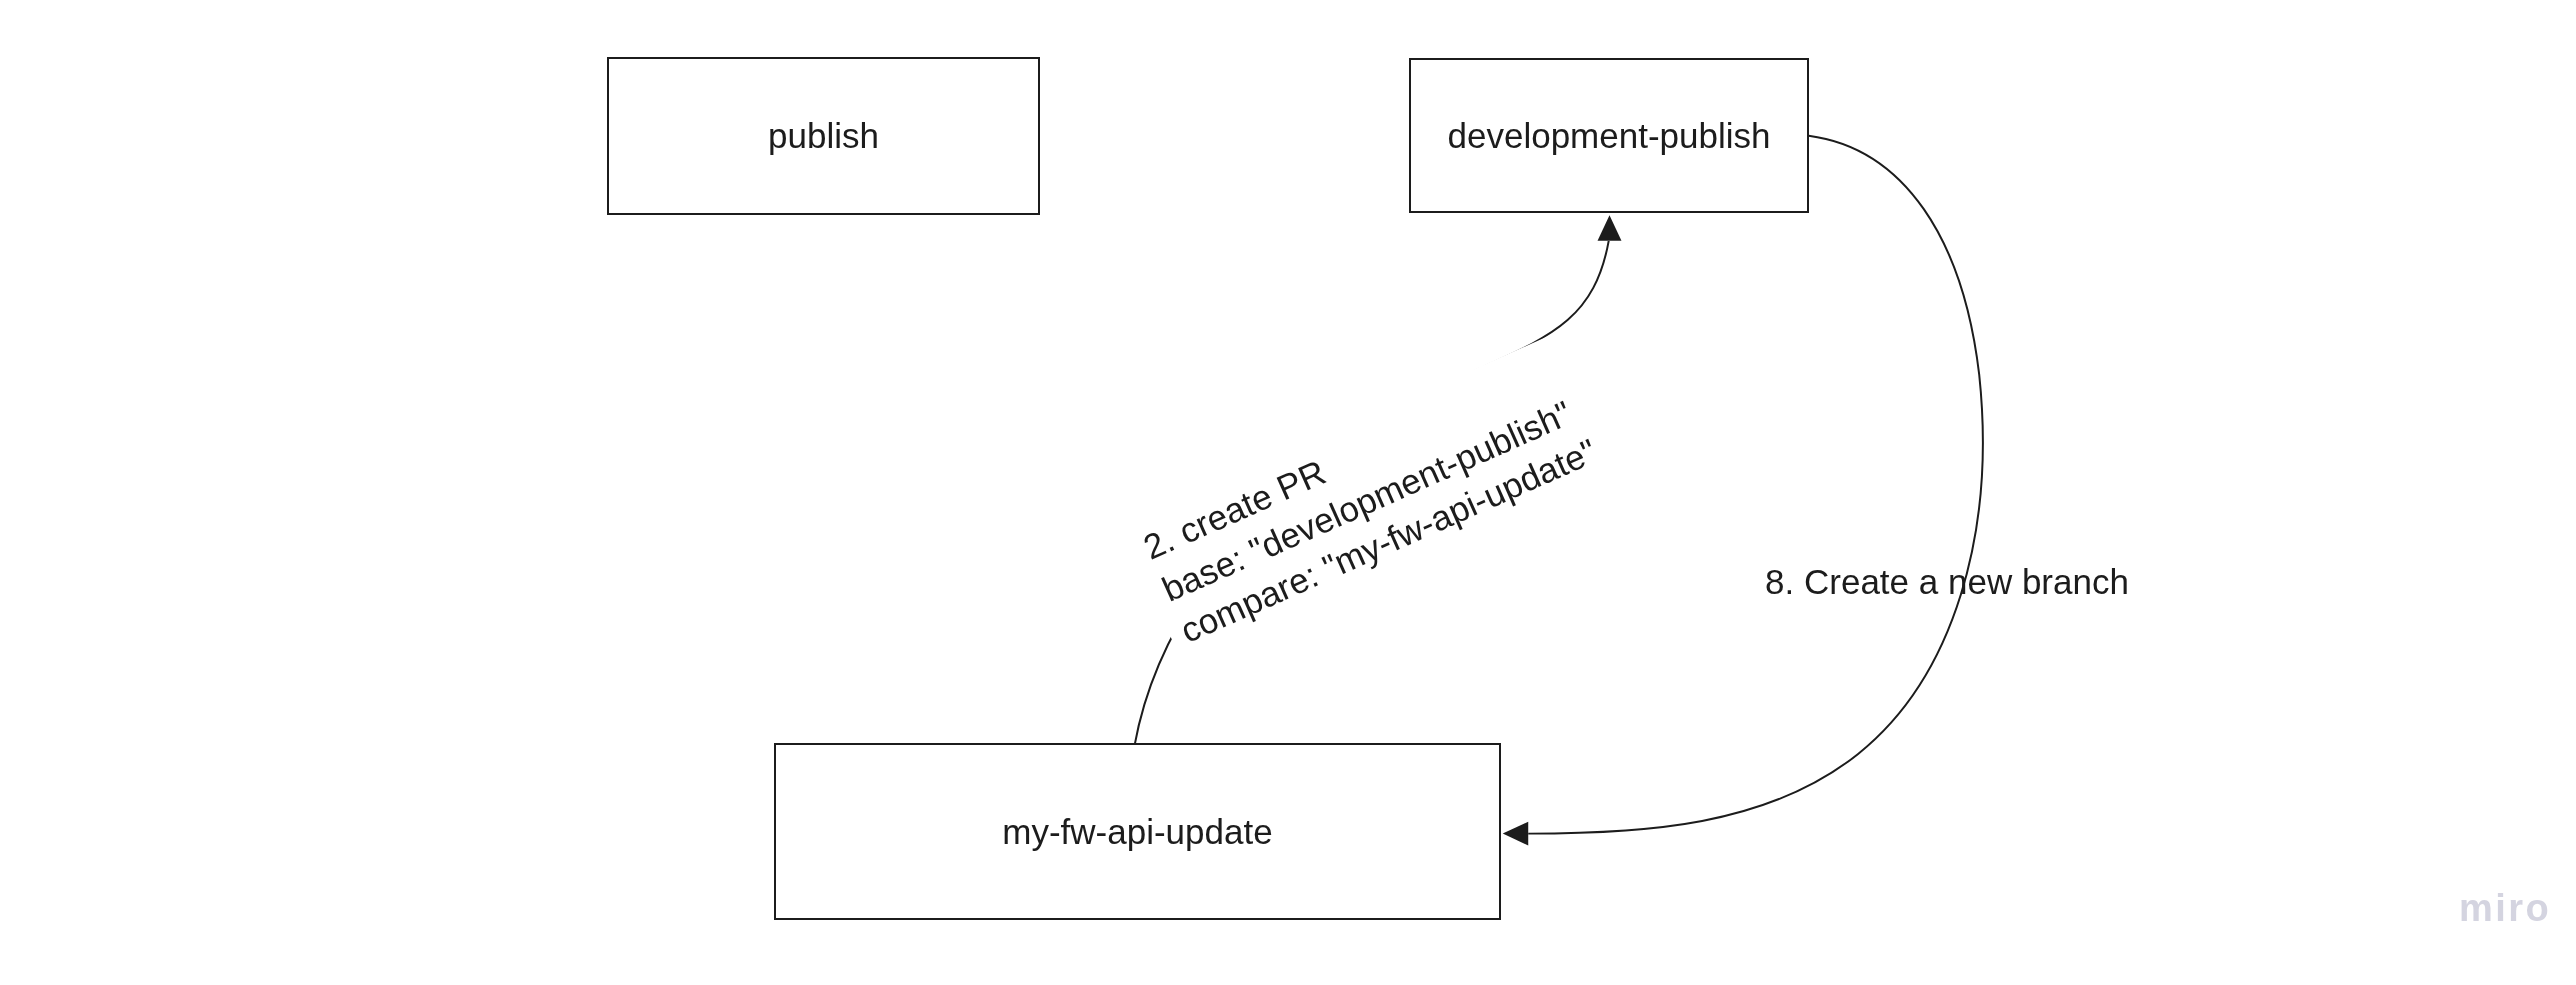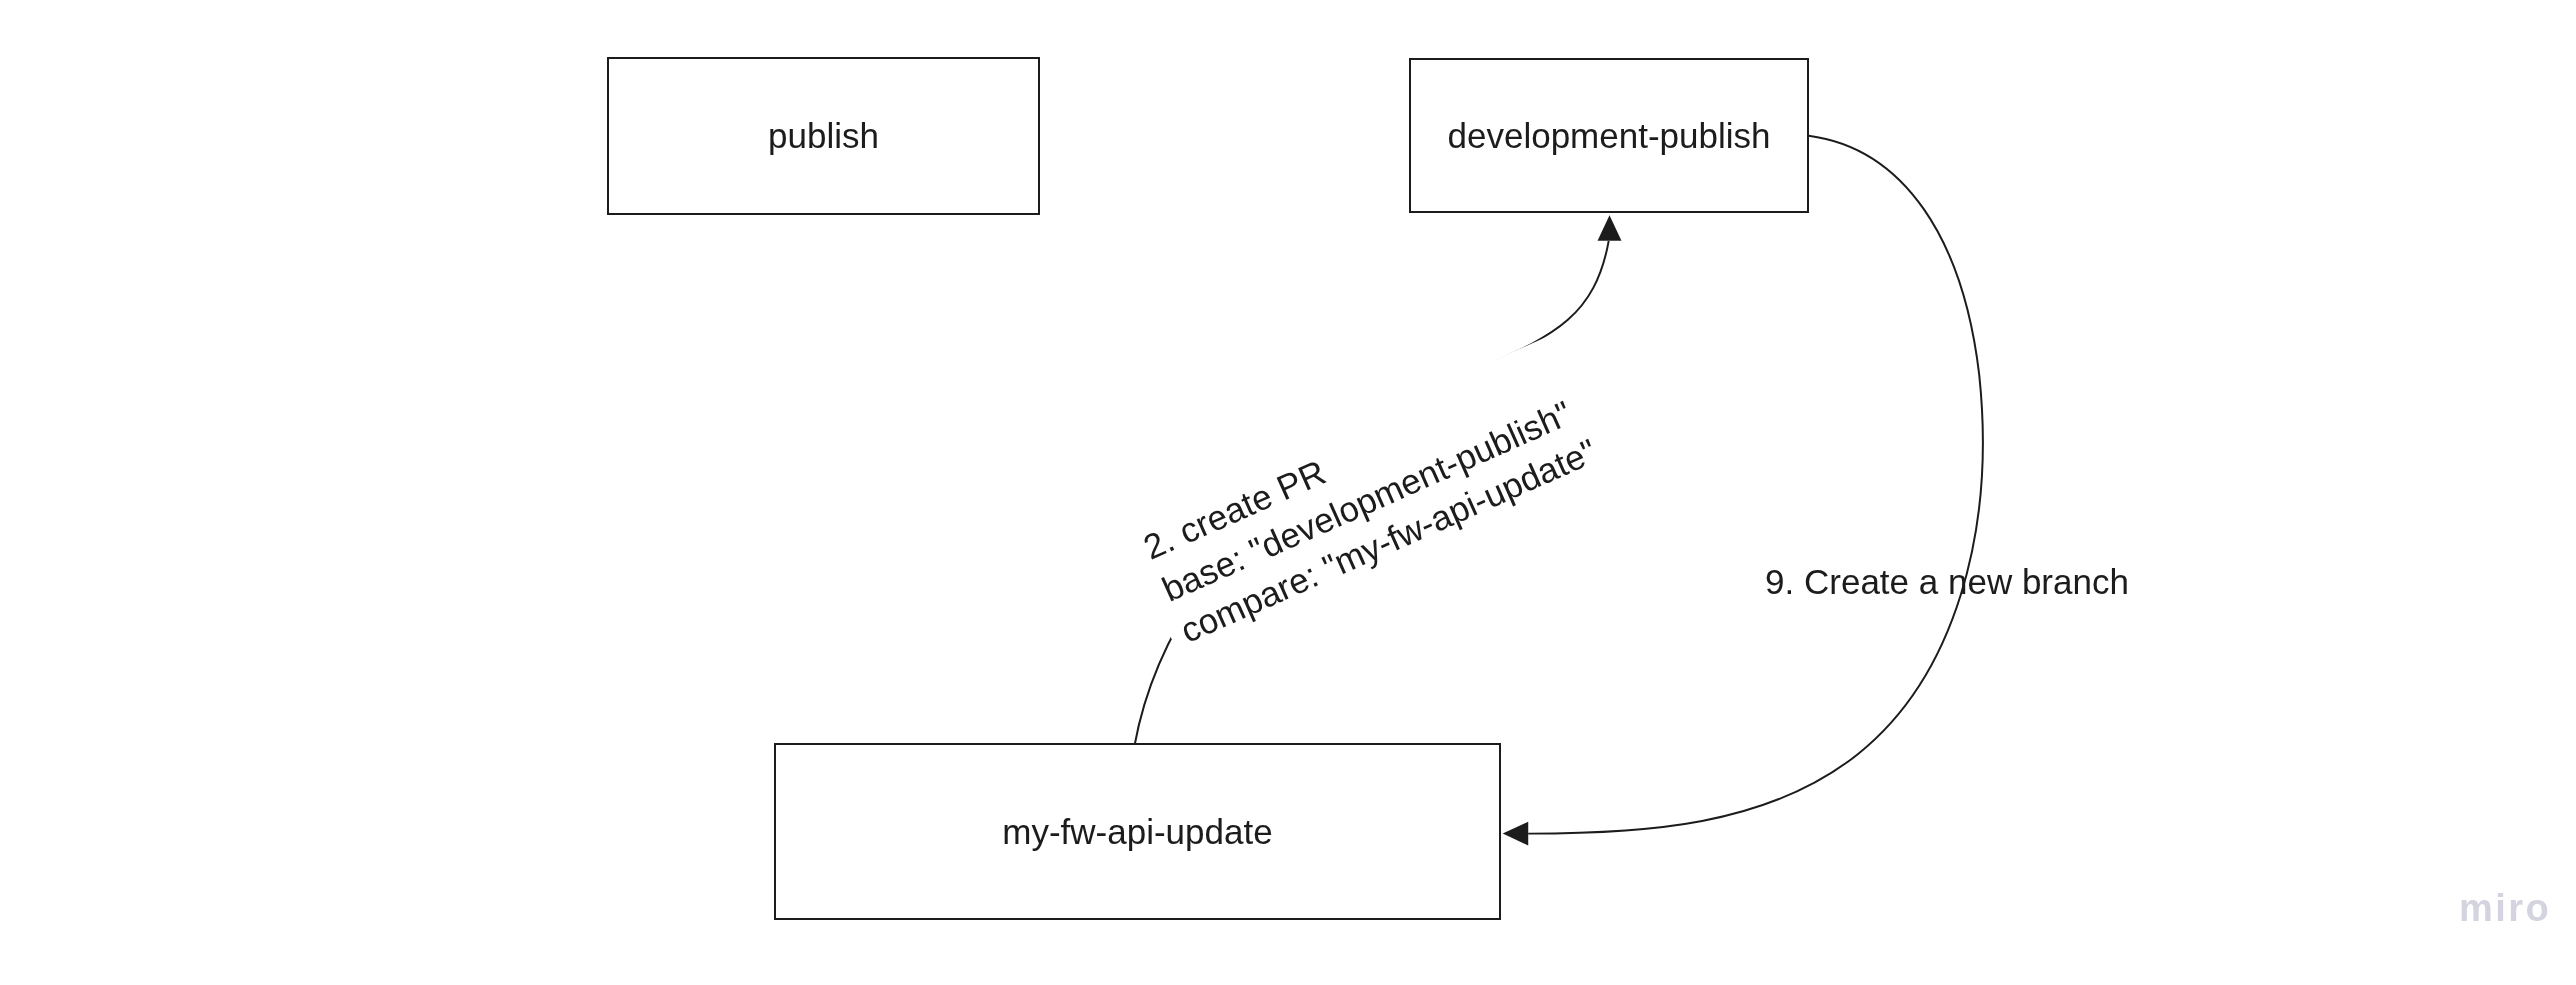--- a/index.html
+++ b/index.html
@@ -104,21 +104,21 @@
 
   <div class="node node-my-fw-api-update">
     <div>my-fw-api-update</div>
   </div>
 
   <div class="node node-development">
     <div>development-publish</div>
   </div>
 
   <div class="edge-label edge-label-create-branch">
-    <span>9. Create a new branch</span>
+    <span>8. Create a new branch</span>
   </div>
 
   <div class="edge-label edge-label-create-pr">
     <div>2. create PR</div>
     <div>base: "development-publish"</div>
     <div>compare: "my-fw-api-update"</div>
   </div>
 
   <div class="watermark">miro</div>
 

